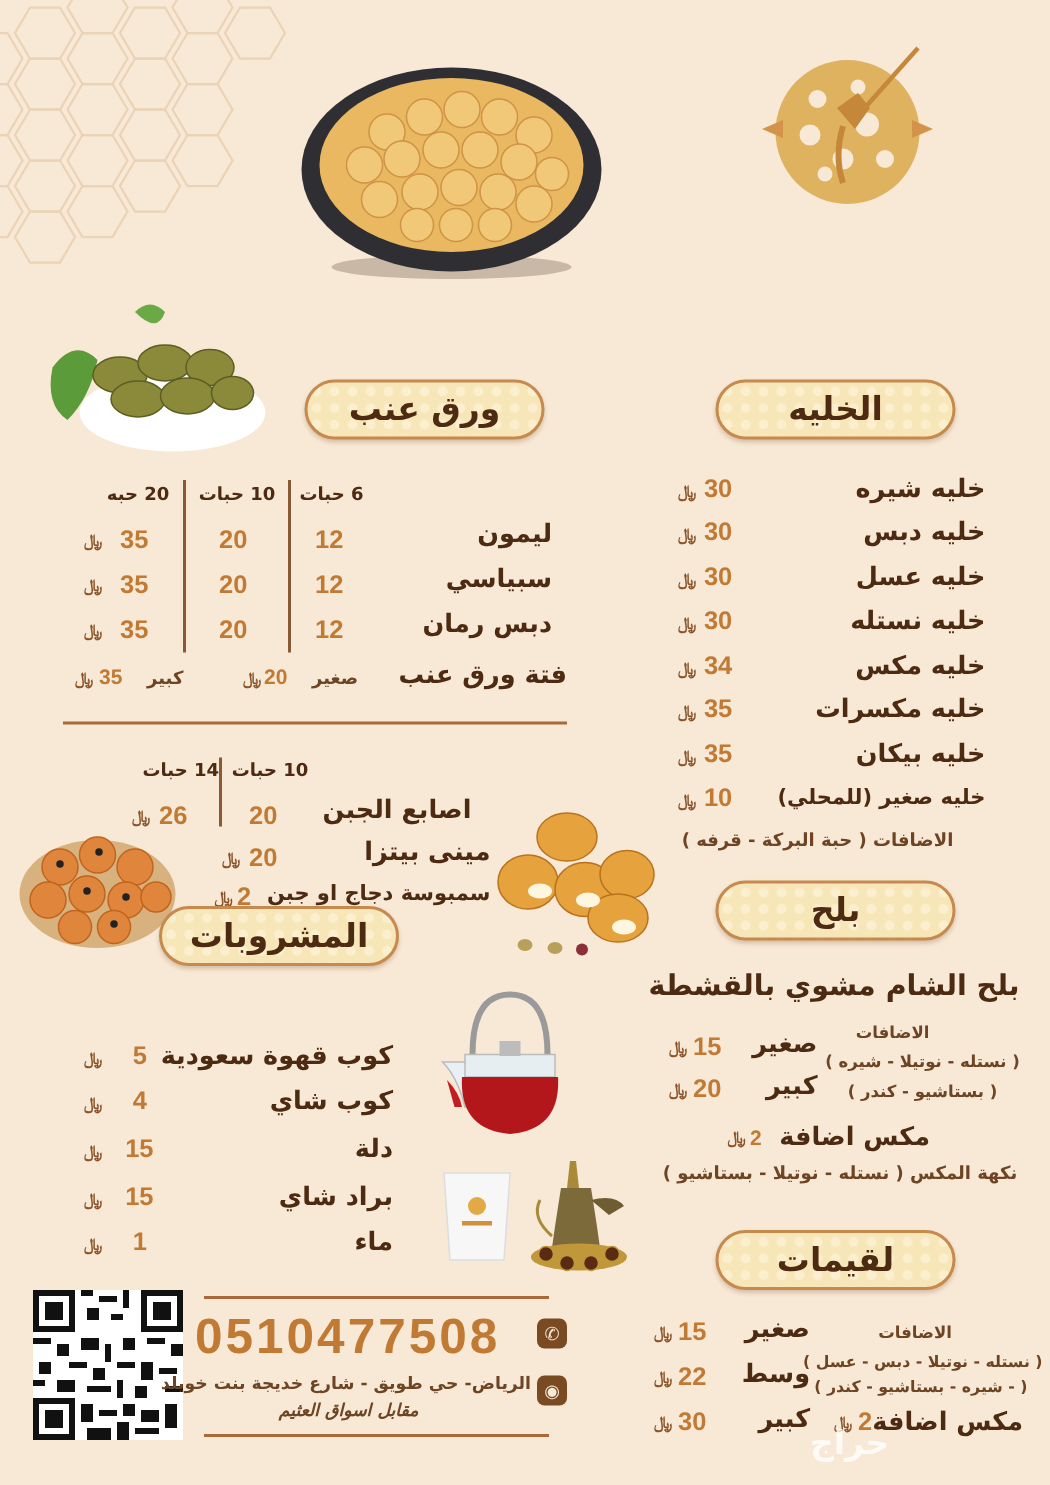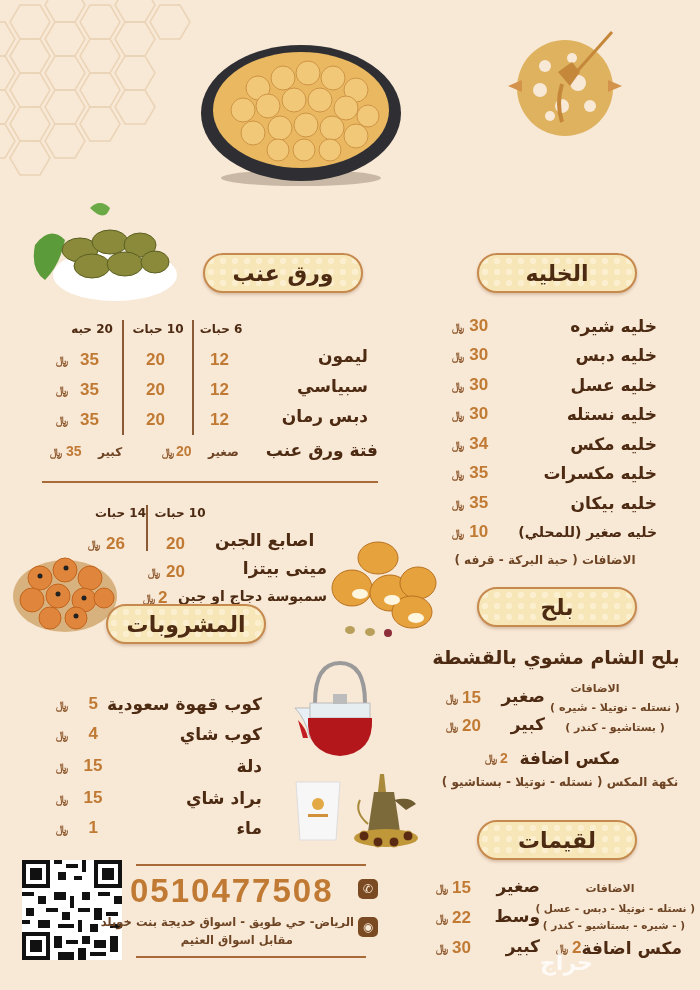--- a/index.html
+++ b/index.html
@@ -411,17 +411,17 @@
     <rect x="9" y="23" width="4" height="2"></rect>
       <rect x="14" y="22" width="2" height="3"></rect>
       <rect x="17" y="23" width="4" height="1"></rect>
   </g>
 </svg>
 
 <div class="hline" style="left:136px; top:864px; width:230px;"></div>
 <div class="ico-box" style="left:358px; top:879px;">✆</div>
 <div class="abs phone" style="left:130px; top:872px;">0510477508</div>
 <div class="ico-box" style="left:358px; top:917px;">◉</div>
-<div class="abs sub rtl" style="left:130px; top:915px; width:224px; text-align:right; font-size:11.5px;">الرياض- حي طويق - اسواق خديجة بنت خويلد</div>
-<div class="abs sub rtl" style="left:138px; top:933px; width:155px; text-align:right; font-size:11.5px;">مقابل اسواق العثيم</div>
+<div class="abs sub rtl" style="left:130px; top:915px; width:224px; text-align:right; font-size:11.5px;">الرياض- حي طويق - شارع خديجة بنت خويلد</div>
+<div class="abs sub rtl" style="left:124px; top:933px; width:155px; text-align:right; font-size:11.5px;font-style:italic;">مقابل اسواق العثيم</div>
 <div class="hline" style="left:136px; top:956px; width:230px;"></div>
 
 <div class="abs watermark rtl">حراج</div>
 
 </body></html>

